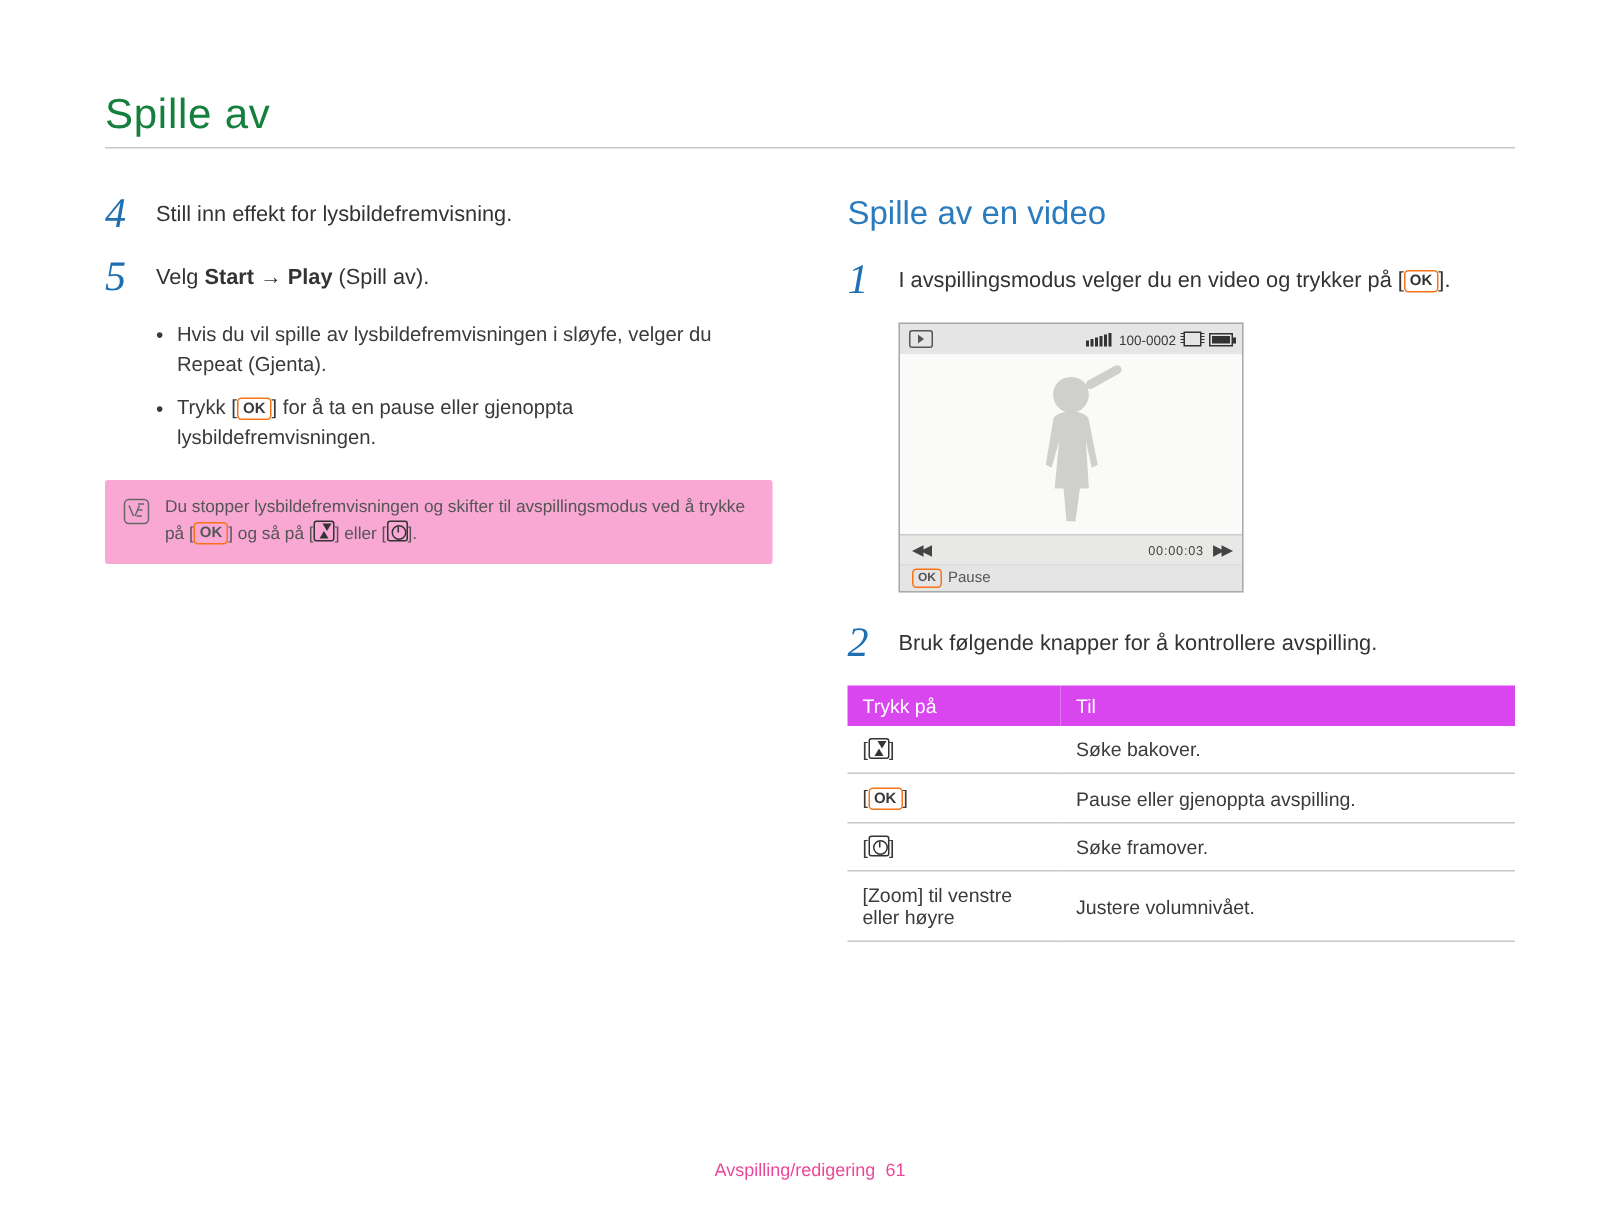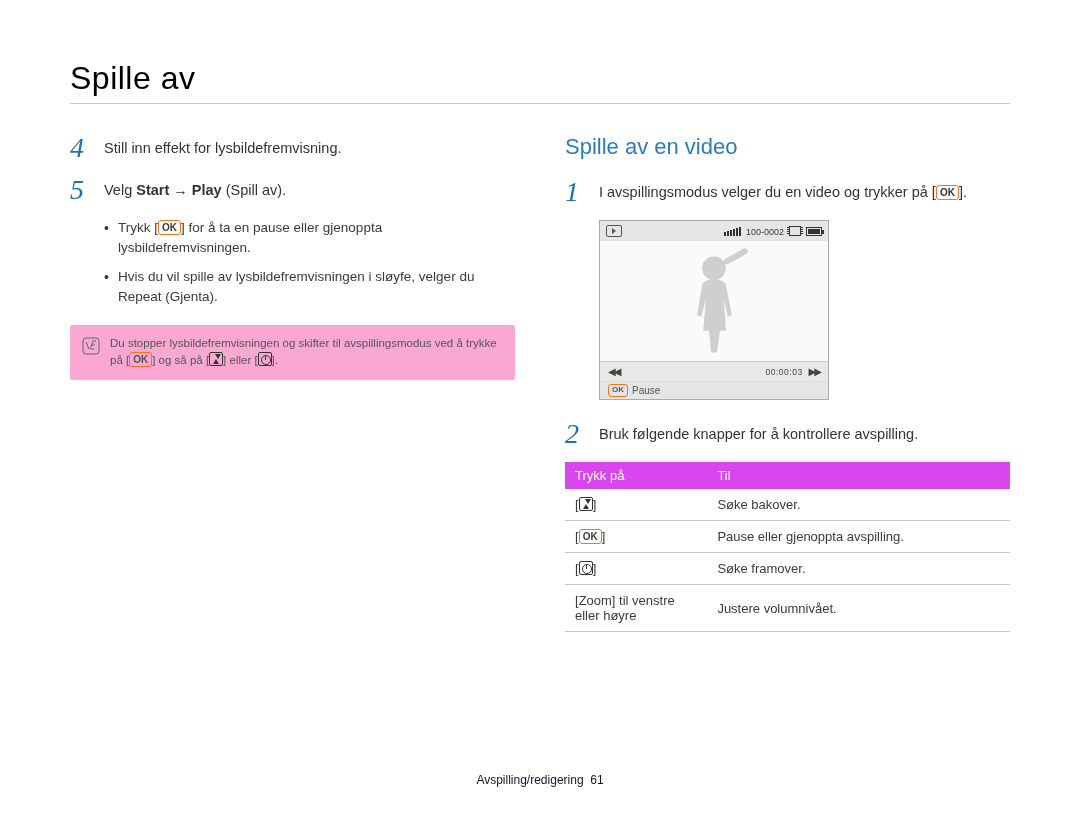--- a/index.html
+++ b/index.html
@@ -6,23 +6,23 @@
   body {
     font-family: Arial, Helvetica, sans-serif;
     color: #3a3a3a;
     background: #fff;
     width: 1080px;
     height: 815px;
     position: relative;
     padding: 60px 70px 30px 70px;
   }
   .header-title {
-    font-size: 32px;
+    font-size: 28px;
     font-weight: 300;
-    color: #000000;
+    color: #15803d;
     letter-spacing: 0.5px;
     margin-bottom: 6px;
   }
   .rule {
     border: none;
     border-top: 1px solid #c8c8c8;
     margin-bottom: 30px;
   }
   .columns { display: flex; gap: 50px; }
   .col { flex: 1 1 0; min-width: 0; }
@@ -185,21 +185,21 @@
     padding: 8px 10px;
     vertical-align: middle;
   }
   table.ctrl td:first-child { width: 32%; }
   .footer {
     position:absolute;
     bottom:28px;
     left:0; right:0;
     text-align:center;
     font-size:12px;
-    color:#0f172a;
+    color:#ec4899;
   }
   .bars{display:inline-flex;align-items:flex-end;gap:1px;vertical-align:-1px;}
   .bars span{width:2px;background:#333;display:inline-block;}
   .bars span:nth-child(1){height:4px;} .bars span:nth-child(2){height:5px;}
   .bars span:nth-child(3){height:6px;} .bars span:nth-child(4){height:7px;}
   .bars span:nth-child(5){height:8px;} .bars span:nth-child(6){height:9px;}
   .batt{display:inline-block;width:16px;height:9px;border:1px solid #333;position:relative;vertical-align:-1px;}
   .batt::after{content:"";position:absolute;right:-3px;top:2px;width:2px;height:4px;background:#333;}
   .batt .fill{position:absolute;left:1px;top:1px;bottom:1px;right:1px;background:#333;}
   .film{display:inline-block;width:12px;height:10px;border:1px solid #333;position:relative;vertical-align:-1px;}
@@ -220,24 +220,24 @@
       <div class="steptext">Still inn effekt for lysbildefremvisning.</div>
     </div>
     <div class="step">
       <div class="stepnum">5</div>
       <div class="steptext">
         <span>Velg </span><span class="b">Start</span><span> → </span><span class="b">Play</span><span> (Spill av).</span>
       </div>
     </div>
     <ul class="bullets">
       <li>
-        <span>Trykk [</span><span class="ok-inline">OK</span><span>] for å ta en pause eller gjenoppta lysbildefremvisningen.</span>
+        <span>Hvis du vil spille av lysbildefremvisningen i sløyfe, velger du </span><span class="b">Repeat</span><span> (Gjenta).</span>
       </li>
       <li>
-        <span>Hvis du vil spille av lysbildefremvisningen i sløyfe, velger du </span><span class="b">Repeat</span><span> (Gjenta).</span>
+        <span>Trykk [</span><span class="ok-inline">OK</span><span>] for å ta en pause eller gjenoppta lysbildefremvisningen.</span>
       </li>
     </ul>
     <div class="notebox">
       <div class="note-icon">
         <svg viewBox="0 0 18 18">
             <rect x="1" y="1" width="16" height="16" rx="3" fill="none" stroke="#666" stroke-width="1"></rect>
             <path d="M4 5 L7 12 M11 5 L8 12 M10 4 L14 4 M9.5 8 L13 8 M9 12 L12.5 12" stroke="#666" stroke-width="1" fill="none"></path>
           </svg>
       </div>
       <p>

